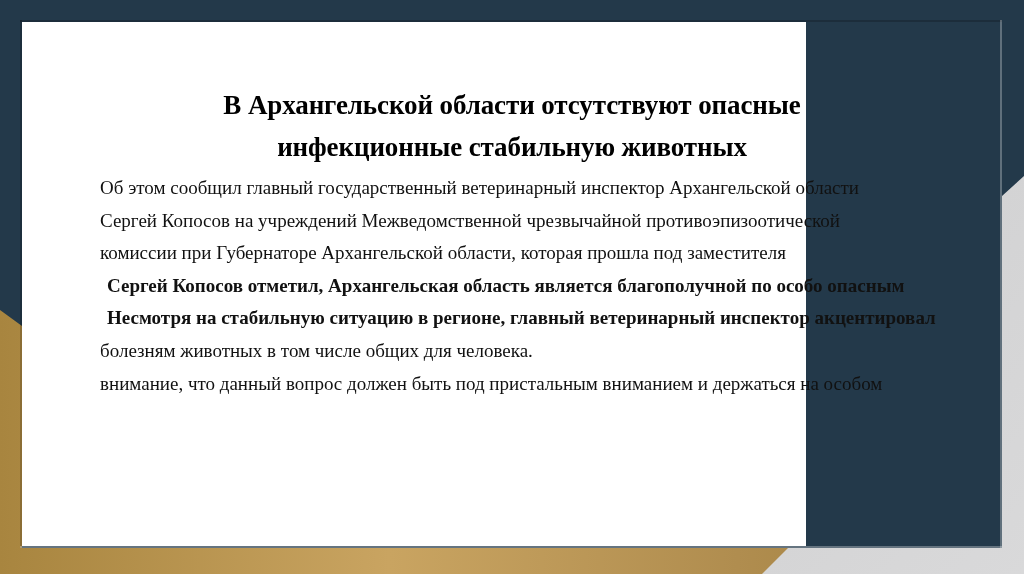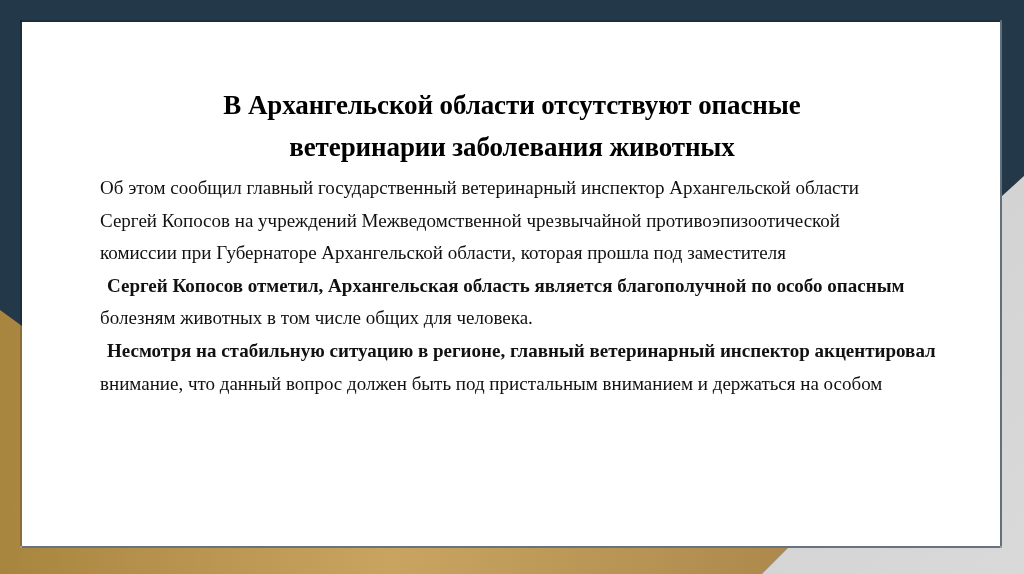--- a/index.html
+++ b/index.html
@@ -74,21 +74,21 @@
     left: 20px; top: 546px;
     width: 982px; height: 2px;
     background: rgba(255,255,255,0.30);
   }
 
   
   .content-area {
     position: absolute;
     left: 22px;
     top: 22px;
-    width: 978px;
+    width: 784px;
     height: 524px;
     background: #ffffff;
   }
 
   .slide-title {
     position: absolute;
     left: 60px;
     top: 44px;
     width: 860px;
     text-align: center;
@@ -128,27 +128,27 @@
 
   <div class="bevel-top"></div>
   <div class="bevel-left"></div>
   <div class="bevel-right"></div>
   <div class="bevel-bottom"></div>
 
   <div class="content-area">
 
     <h1 class="slide-title">
       <span class="title-line">В Архангельской области отсутствуют опасные</span>
-      <span class="title-line">ветеринарии заболевания животных</span>
+      <span class="title-line">инфекционные стабильную животных</span>
     </h1>
 
     <div class="body-block">
       <span class="body-line">Об этом сообщил главный государственный ветеринарный инспектор Архангельской области</span>
       <span class="body-line">Сергей Копосов на учреждений Межведомственной чрезвычайной противоэпизоотической</span>
       <span class="body-line">комиссии при Губернаторе Архангельской области, которая прошла под заместителя</span>
       <span class="body-line indent">Сергей Копосов отметил, Архангельская область является благополучной по особо опасным</span>
+      <span class="body-line indent">Несмотря на стабильную ситуацию в регионе, главный ветеринарный инспектор акцентировал</span>
       <span class="body-line">болезням животных в том числе общих для человека.</span>
-      <span class="body-line indent">Несмотря на стабильную ситуацию в регионе, главный ветеринарный инспектор акцентировал</span>
       <span class="body-line">внимание, что данный вопрос должен быть под пристальным вниманием и держаться на особом</span>
     </div>
 
   </div>
 </div>
 
 </body></html>

